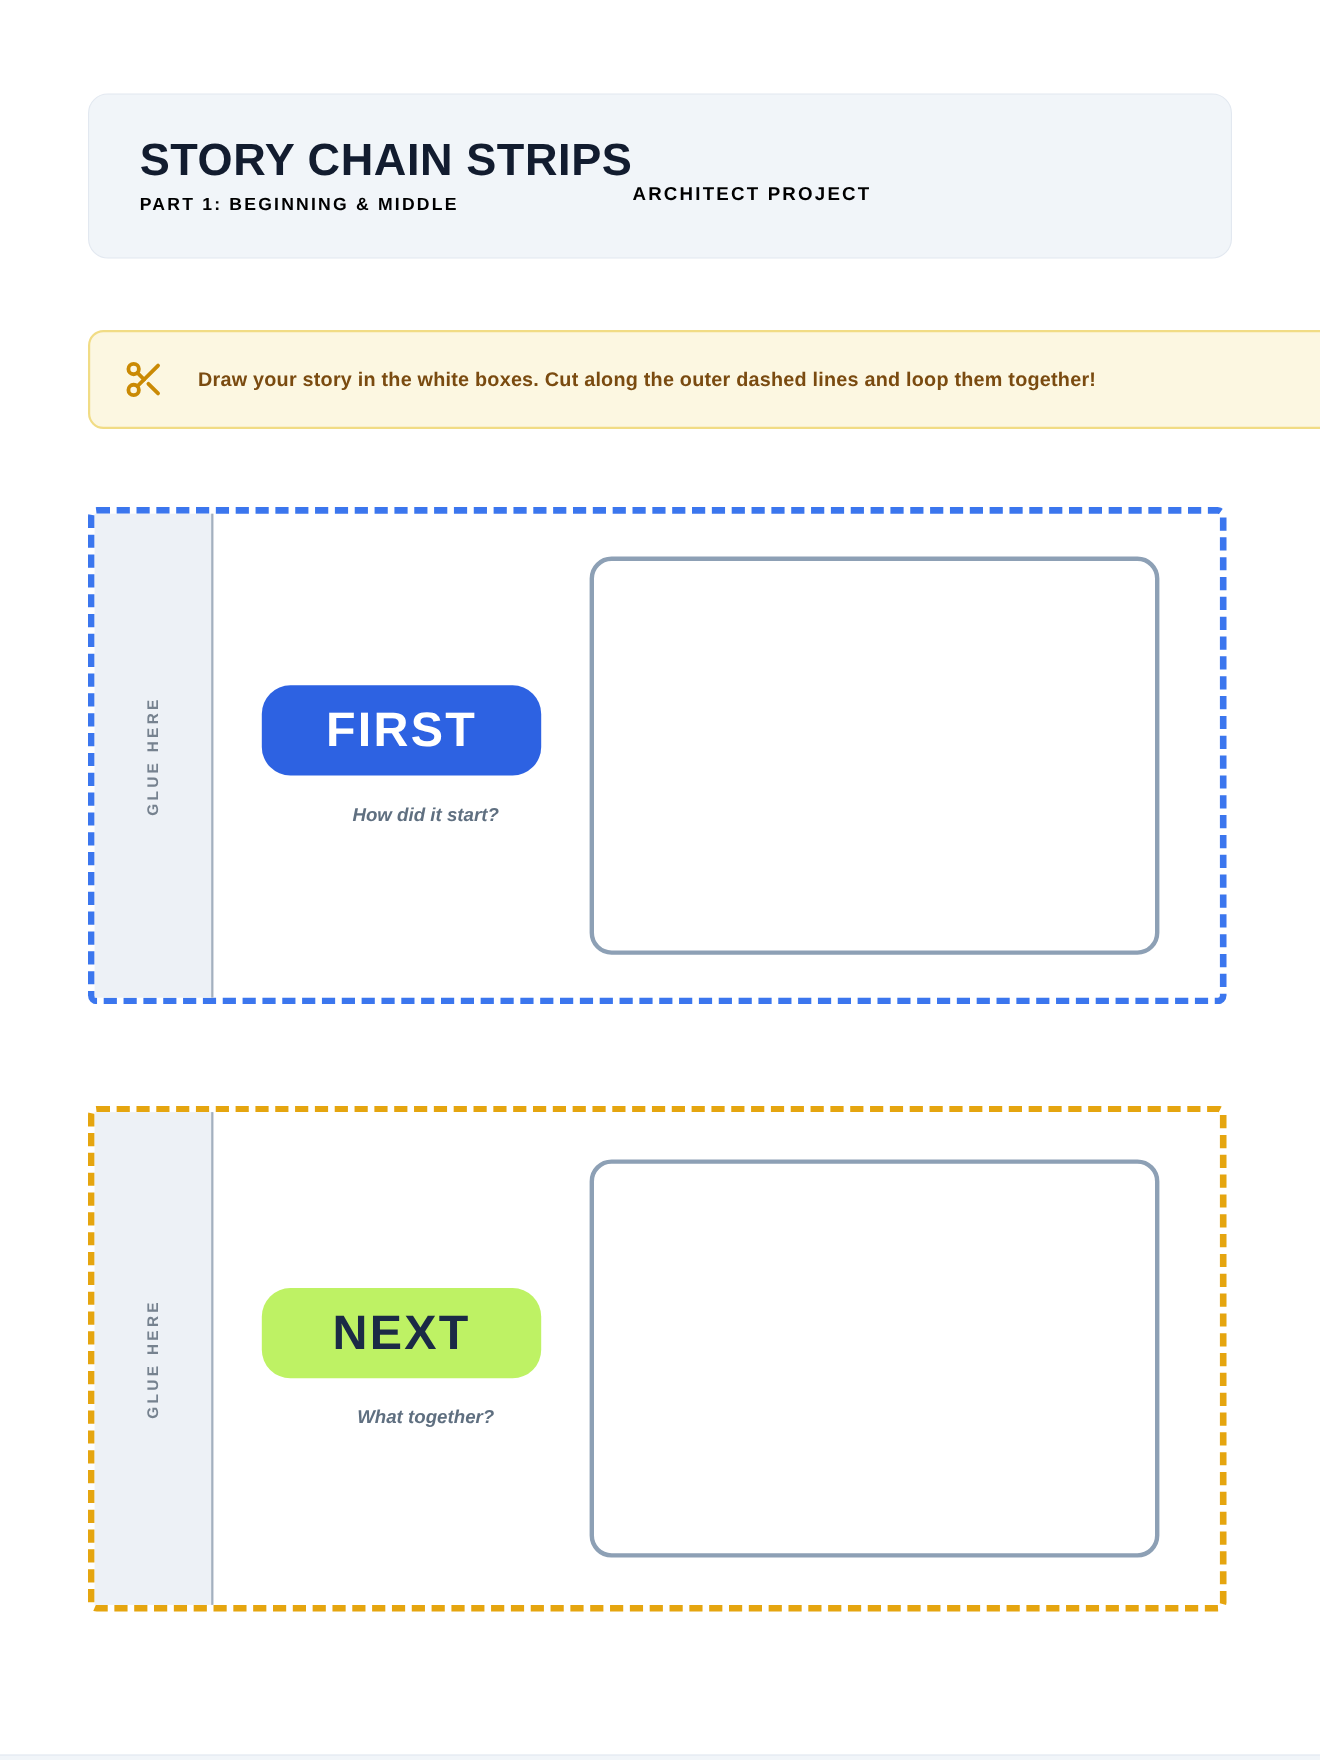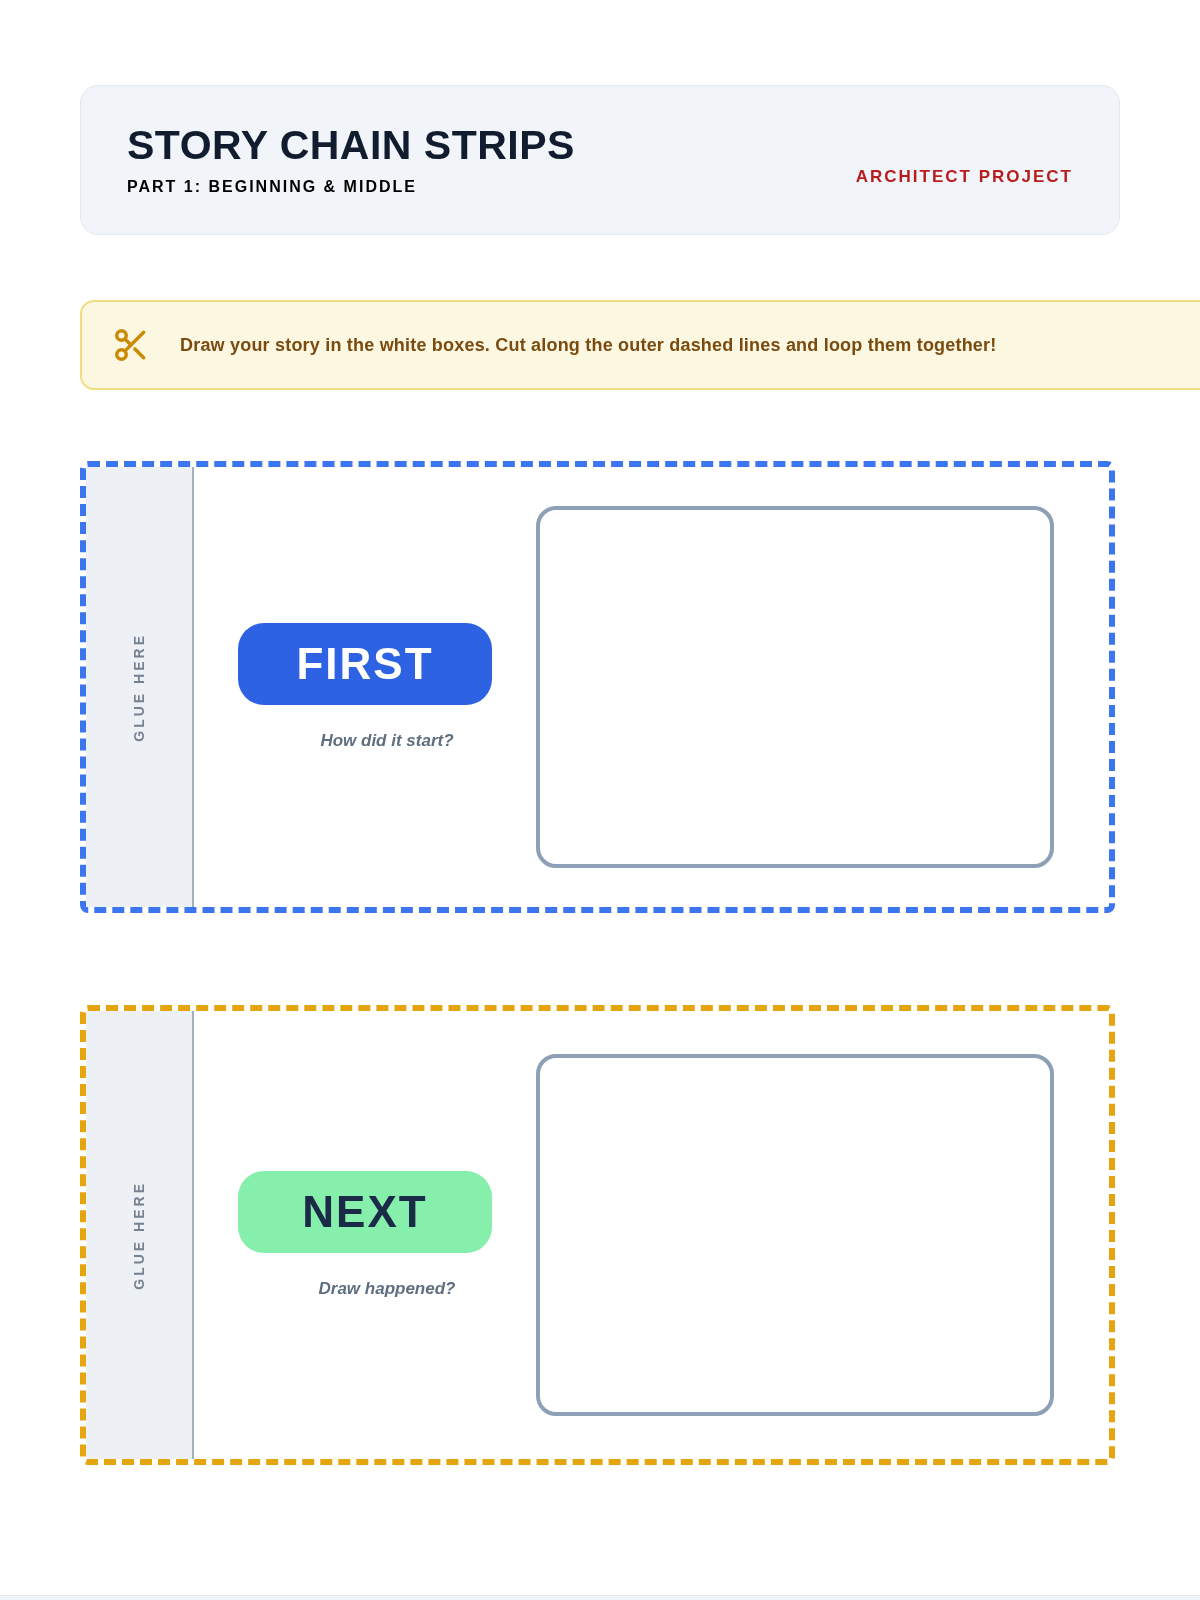--- a/index.html
+++ b/index.html
@@ -11,36 +11,35 @@
     overflow: hidden;
   }
 
   
   .header-card {
     position: absolute; left: 80px; top: 85px;
     width: 1040px; height: 150px;
     background: #f1f5f9;
     border: 1px solid #e2e8f0;
     border-radius: 18px;
-    display: flex; align-items: center; justify-content: space-between;
+    display: flex; align-items: center; 
     padding: 0 46px;
-    gap: 31px;
   }
   .title-block { display: flex; flex-direction: column; }
   .page-title {
     font-size: 41px; font-weight: 800; color: #121c2f;
     letter-spacing: 0.5px; line-height: 1.05;
   }
   .page-subtitle {
     margin-top: 10px;
     font-size: 16px; font-weight: 700; color: #000000;
     letter-spacing: 2px;
   }
   .project-label {
-    font-size: 17px; font-weight: 800; color: #b91c1c;
+    font-size: 17px; font-weight: 800; color: #000000;
     letter-spacing: 2px;
     margin-top: 33px;
   }
 
   
   .banner {
     position: absolute; left: 80px; top: 300px;
     width: 1164px; height: 90px;
     background: #fcf7e1;
     border: 2px solid #f1dc85;
@@ -84,21 +83,21 @@
     width: 342px; flex: 0 0 auto;
     display: flex; flex-direction: column; align-items: center;
   }
   .badge {
     width: 254px; height: 82px;
     border-radius: 26px;
     display: flex; align-items: center; justify-content: center;
     font-size: 44px; font-weight: 800; letter-spacing: 2px;
   }
   .badge-blue  { background: #2d62e2; color: #ffffff; }
-  .badge-amber { background: #86efac; color: #1b2a46; }
+  .badge-amber { background: #bef264; color: #1b2a46; }
   .badge-caption {
     margin-top: 26px;
     font-size: 17px; font-weight: 600; font-style: italic;
     color: #5f6f80;
     margin-left: 44px;
   }
 
   .draw-box {
     width: 518px; height: 362px;
     background: #ffffff;
@@ -151,19 +150,19 @@
   </div>
 </section>
 
 <section class="strip strip-amber">
   <div class="glue-area">
     <span class="glue-label">GLUE HERE</span>
   </div>
   <div class="strip-content">
     <div class="badge-col">
       <div class="badge badge-amber">NEXT</div>
-      <div class="badge-caption">Draw happened?</div>
+      <div class="badge-caption">What together?</div>
     </div>
     <div class="draw-box"></div>
   </div>
 </section>
 
 <div class="footer-peek"></div>
 
 </body></html>

